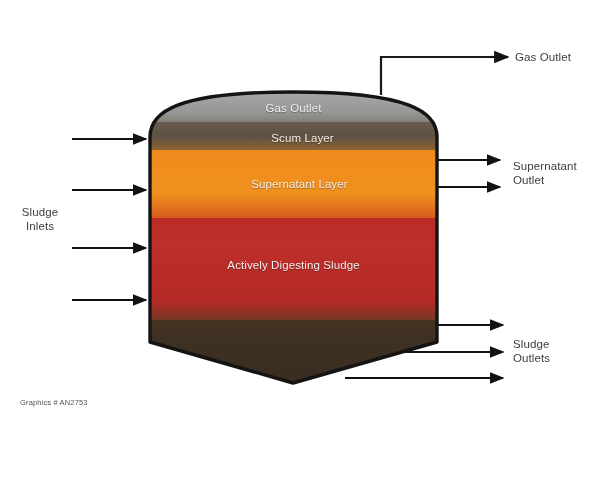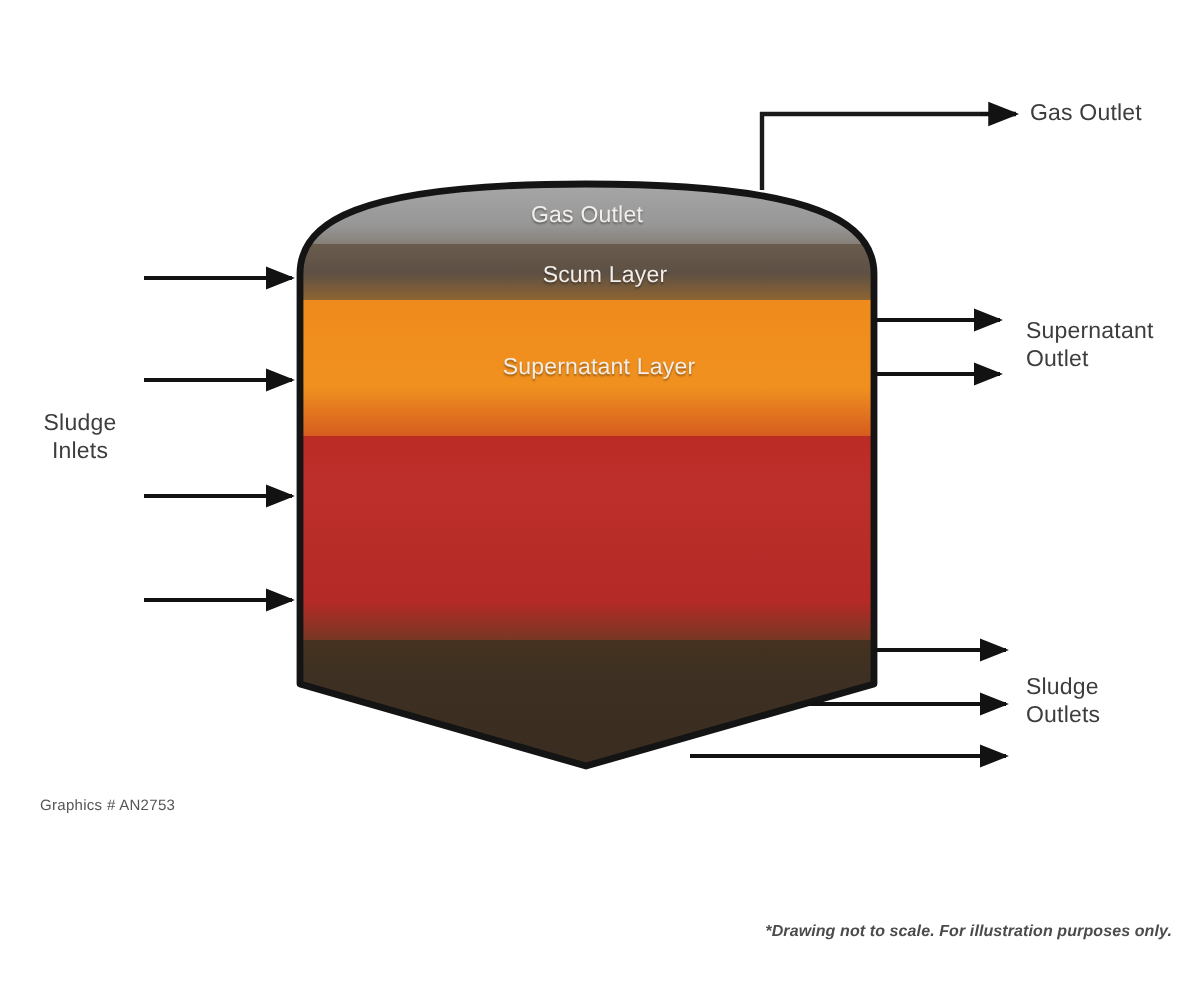--- a/index.html
+++ b/index.html
@@ -173,31 +173,31 @@
       <line x1="345" y1="378" x2="503" y2="378" stroke="#121212" stroke-width="2.1" marker-end="url(#arrowHead)"></line>
     </g>
   </svg>
 
   <div class="lbl layer-label" style="left:150px; top:101px; width:287px;">Gas Outlet</div>
 
   <div class="lbl layer-label" style="left:150px; top:131px; width:305px;">Scum Layer</div>
 
   <div class="lbl layer-label" style="left:156px; top:177px; width:287px;">Supernatant Layer</div>
 
+  <div class="lbl layer-label" style="left:150px; top:258px; width:287px;">Actively Digesting Sludge</div>
 
 
   <div class="lbl side-label left" style="left:8px; top:205px; width:64px;">Sludge
 Inlets</div>
 
   <div class="lbl side-label right" style="left:515px; top:50px; width:82px;">Gas Outlet</div>
 
   <div class="lbl side-label right" style="left:513px; top:159px; width:86px;">Supernatant
 Outlet</div>
 
   <div class="lbl side-label right" style="left:513px; top:337px; width:84px;">Sludge
 Outlets</div>
 
   <div id="graphics-id">Graphics # AN2753</div>
 
-  <div id="footnote">*Drawing not to scale. For illustration purposes only.</div>
 
 
 </div>
 
 </body></html>

